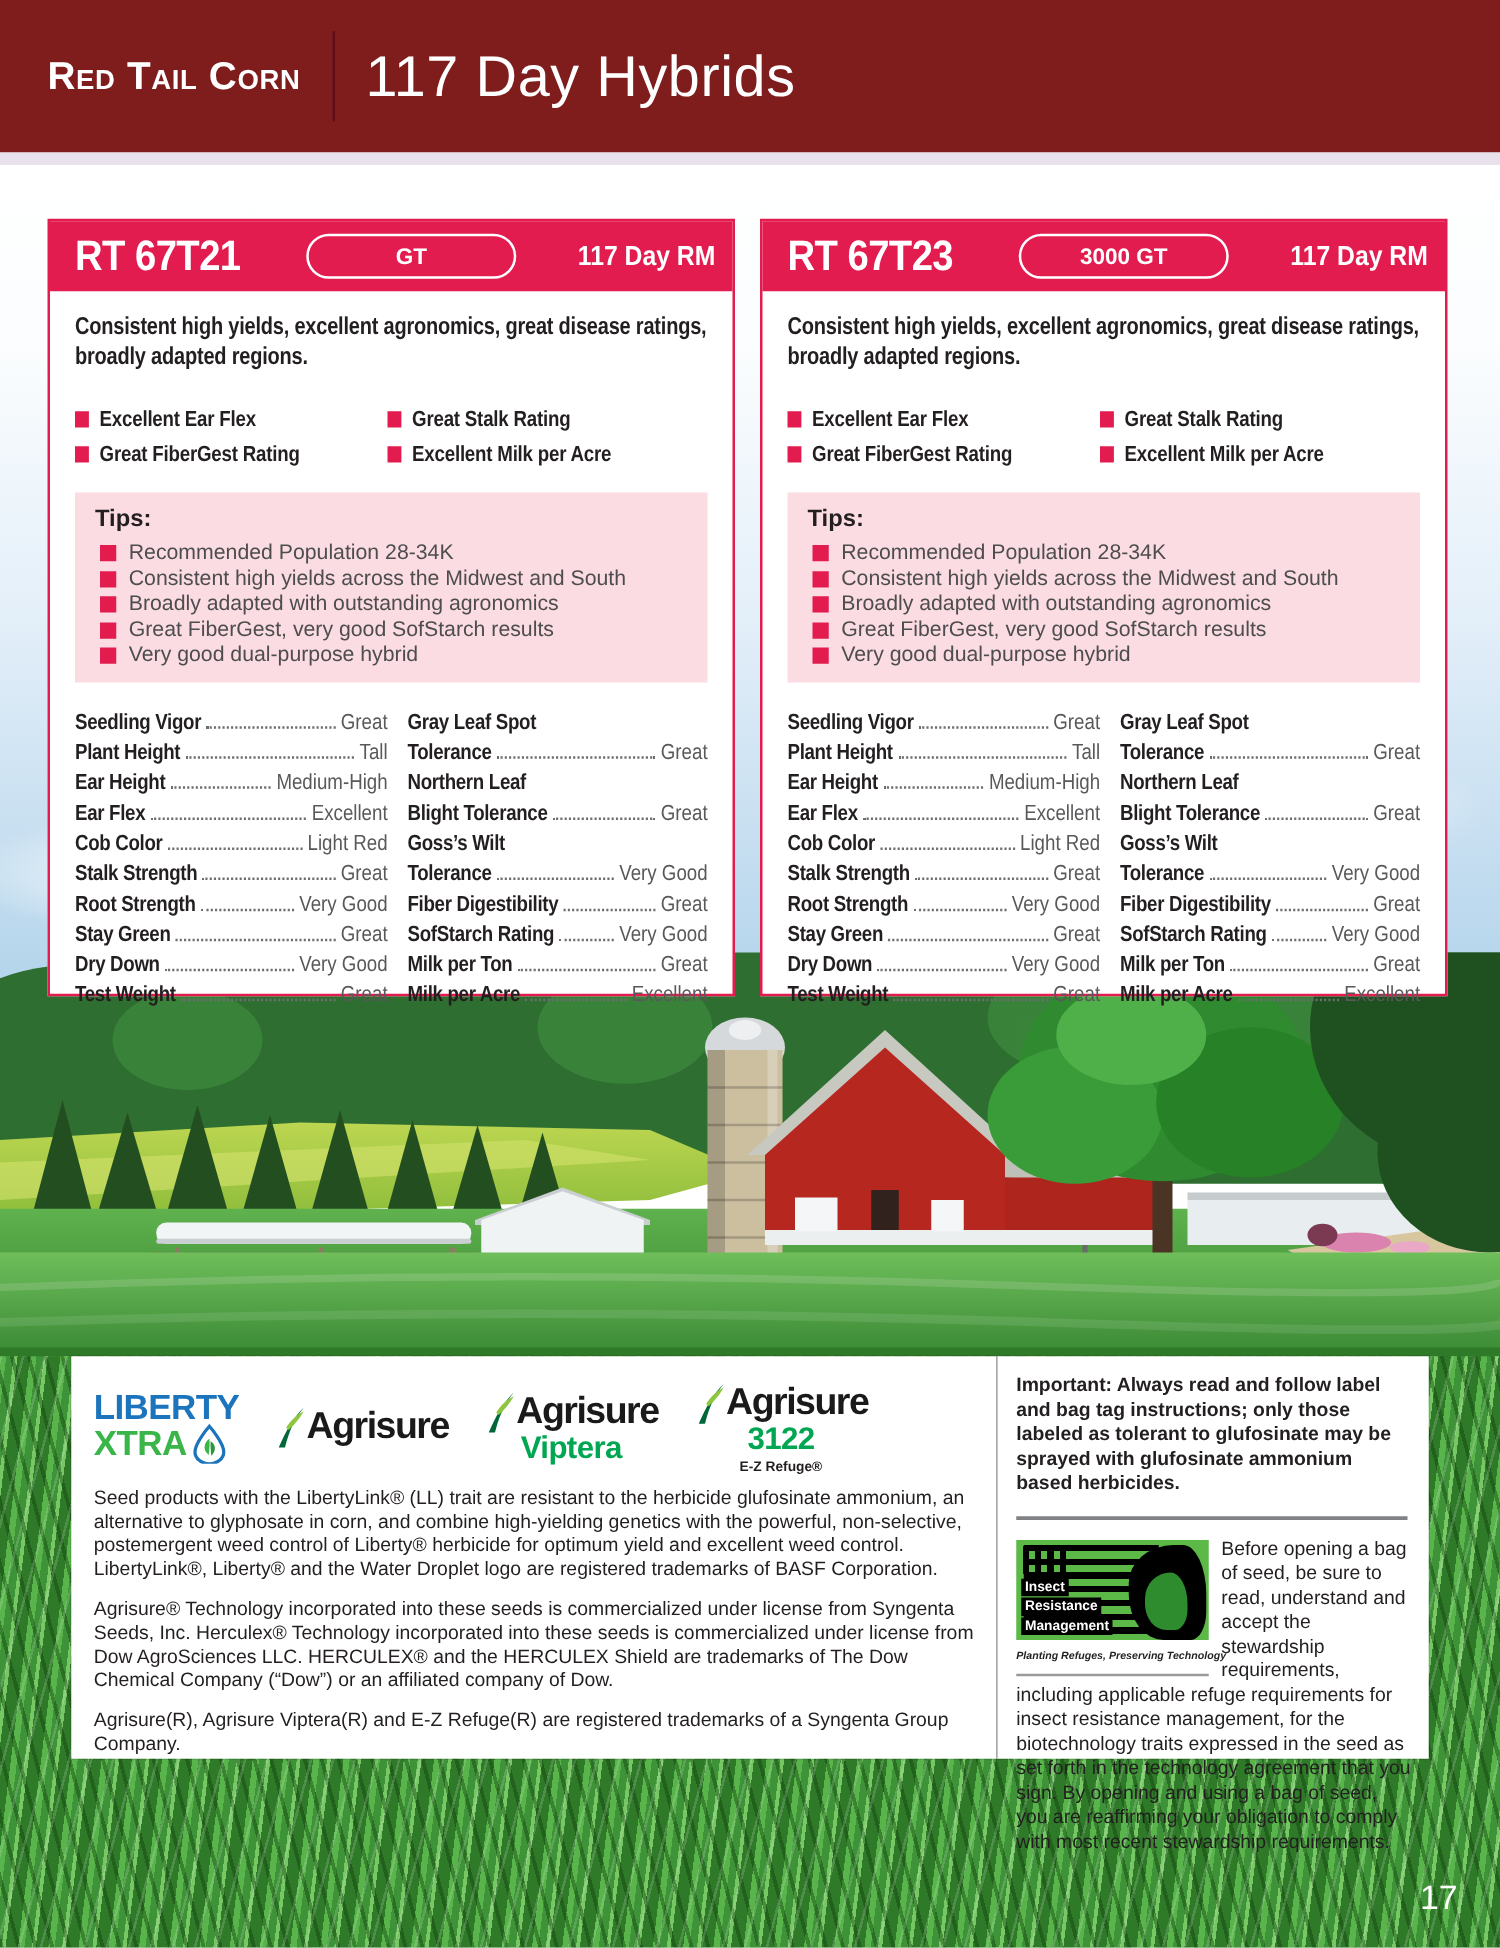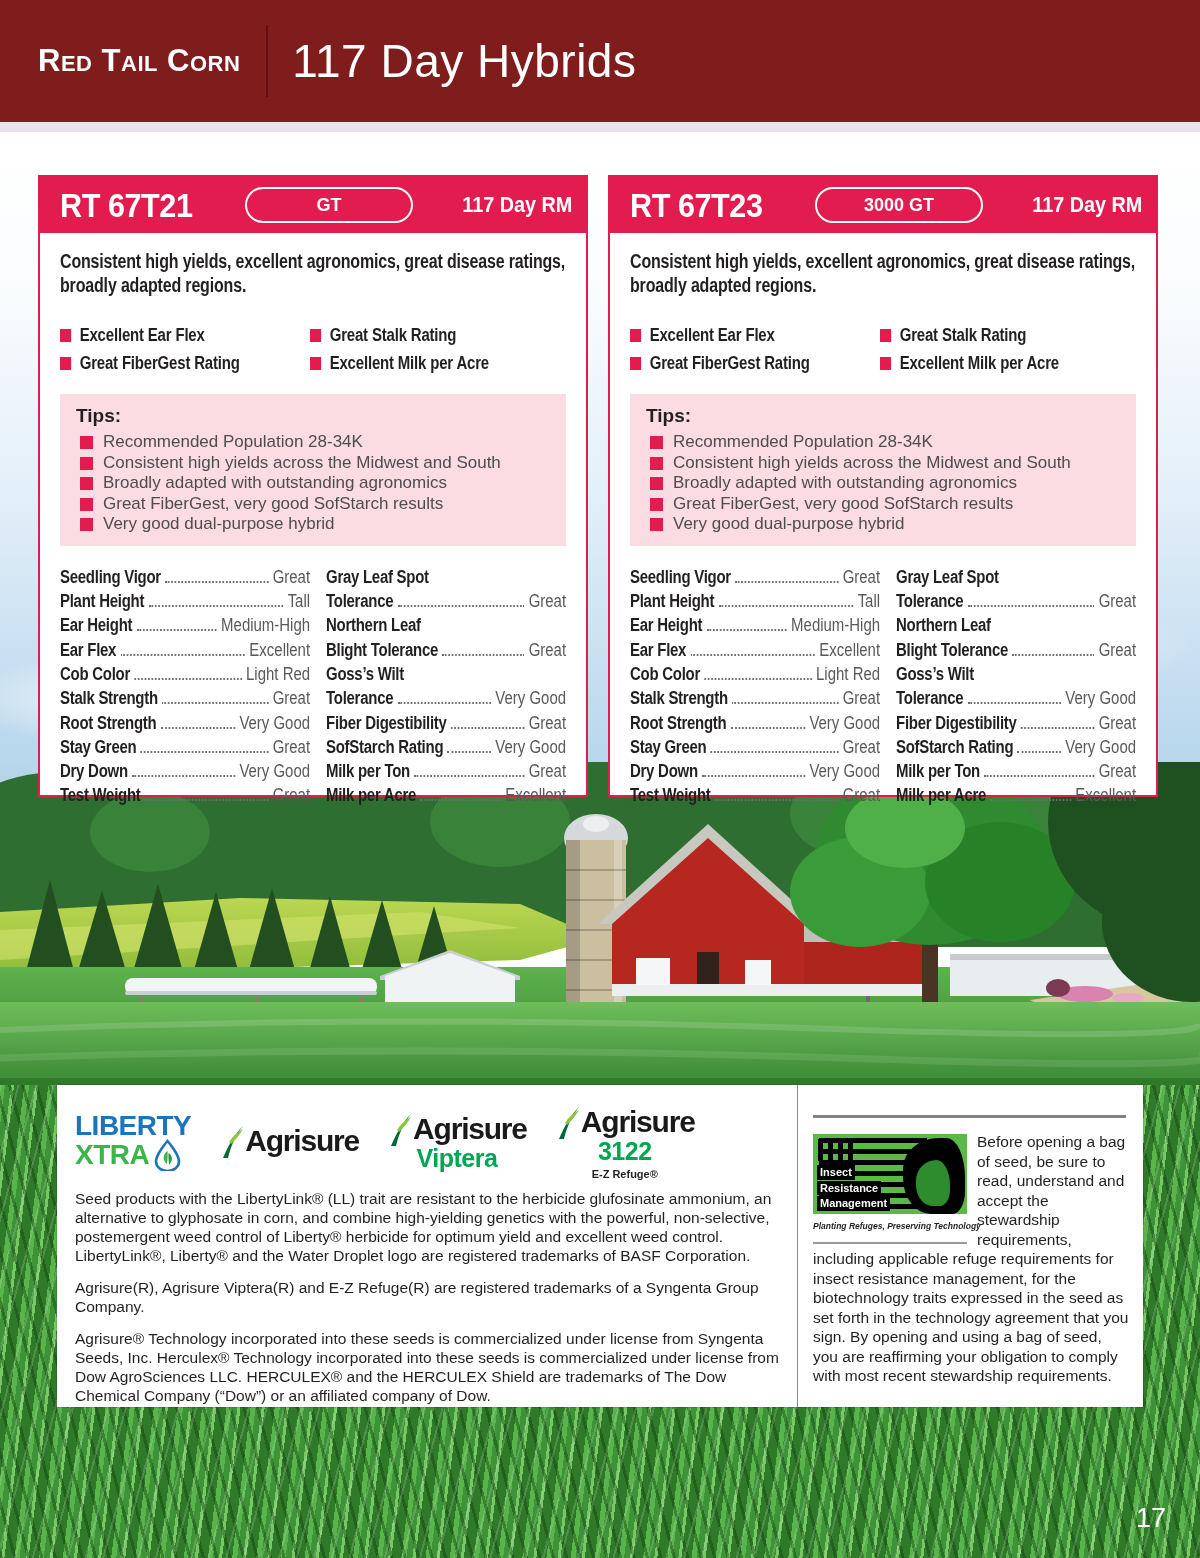--- a/index.html
+++ b/index.html
@@ -580,28 +580,29 @@
           <span class="ag-name">Agrisure</span>
         </div>
         <span class="ag-sub">3122</span>
         <span class="ag-sub2">E-Z Refuge®</span>
       </div>
 
 
     </div>
     <div id="legal-paragraphs">
         <p class="legal">Seed products with the LibertyLink® (LL) trait are resistant to the herbicide glufosinate ammonium, an alternative to glyphosate in corn, and combine high-yielding genetics with the powerful, non-selective, postemergent weed control of Liberty® herbicide for optimum yield and excellent weed control. LibertyLink®, Liberty® and the Water Droplet logo are registered trademarks of BASF Corporation.</p>
+        <p class="legal">Agrisure® Technology incorporated into these seeds is commercialized under license from Syngenta Seeds, Inc. Herculex® Technology incorporated into these seeds is commercialized under license from Dow AgroSciences LLC. HERCULEX® and the HERCULEX Shield are trademarks of The Dow Chemical Company (“Dow”) or an affiliated company of Dow.</p>
         <p class="legal">Agrisure(R), Agrisure Viptera(R) and E-Z Refuge(R) are registered trademarks of a Syngenta Group Company.</p>
-        <p class="legal">Agrisure® Technology incorporated into these seeds is commercialized under license from Syngenta Seeds, Inc. Herculex® Technology incorporated into these seeds is commercialized under license from Dow AgroSciences LLC. HERCULEX® and the HERCULEX Shield are trademarks of The Dow Chemical Company (“Dow”) or an affiliated company of Dow.</p>
       </div>
   </div>
 
   <div class="panel-divider"></div>
 
   <div class="panel-right">
+    <p class="important" style="margin:0">Important: Always read and follow label and bag tag instructions; only those labeled as tolerant to glufosinate may be sprayed with glufosinate ammonium based herbicides.</p>
     <hr class="rule">
     <div class="steward">
       <div class="irm">
         <div class="irm-box">
           <div class="irm-bars"></div>
           <div class="irm-stripes"></div>
           <div class="irm-head"></div>
           <div class="irm-labels">
             <span class="irm-label">Insect</span>
             <span class="irm-label">Resistance</span>

